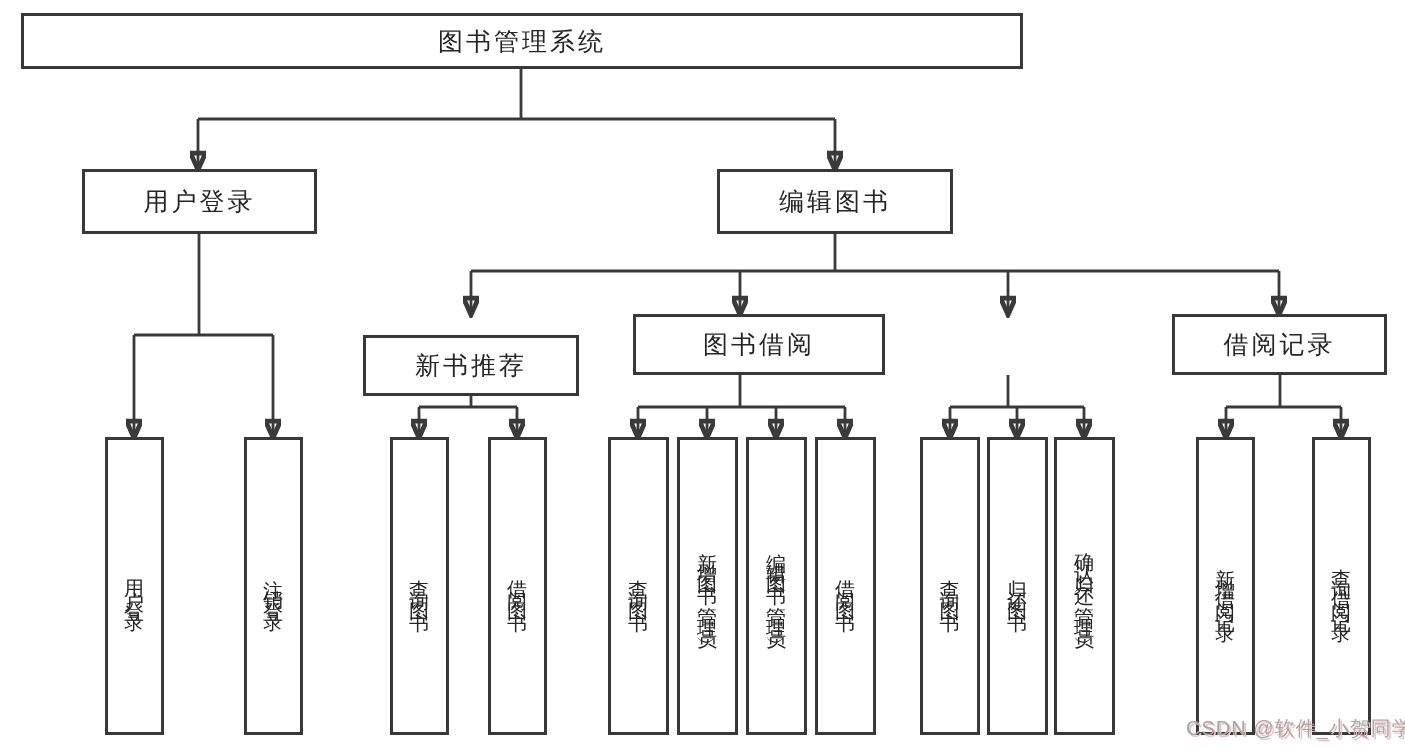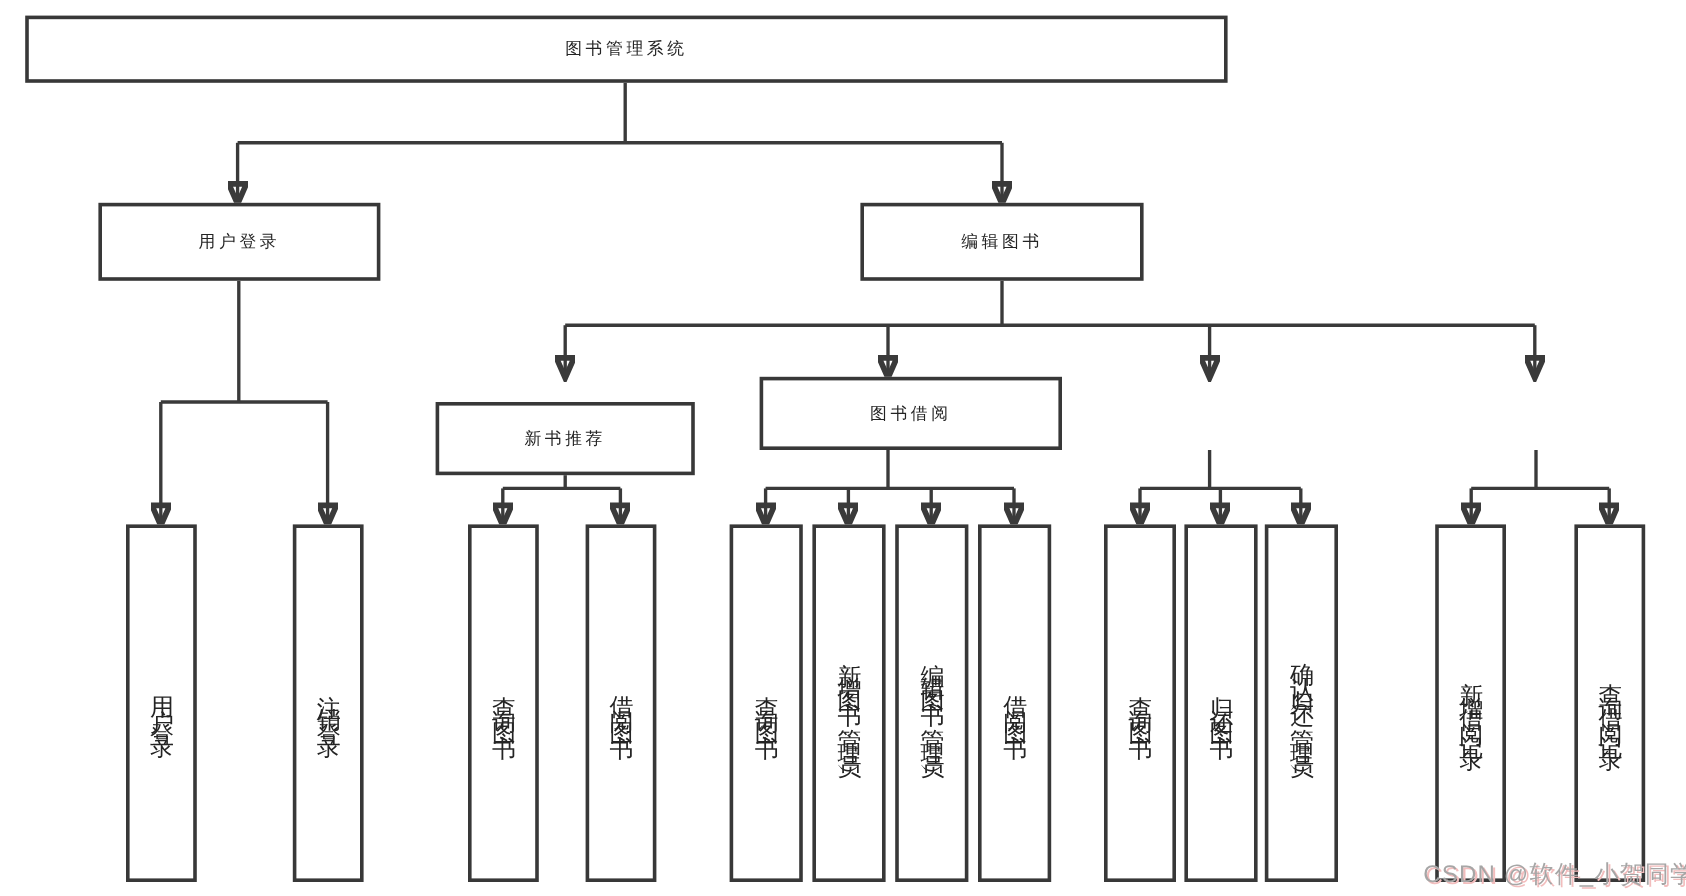--- a/index.html
+++ b/index.html
@@ -32,21 +32,21 @@
     position: absolute;
     box-sizing: border-box;
     border: 3px solid #383838;
     background: #ffffff;
     display: flex;
     align-items: center;
     justify-content: center;
     color: #242424;
   }
   .hbox {
-    font-size: 14px;
+    font-size: 25px;
     letter-spacing: 3px;
     white-space: nowrap;
   }
   .root-box   { left: 21px;  top: 13px;  width: 1002px; height: 56px; }
   .lvl2       { top: 169px; height: 65px; }
   .lvl3       { top: 314px; height: 61px; }
   .leaf       { top: 437px; height: 298px; }
   .vtext {
     writing-mode: vertical-rl;
     text-orientation: mixed;
@@ -145,20 +145,23 @@
   <div class="node hbox lvl2" style="left:717px; width:236px;">
     <span>编辑图书</span>
   </div>
 
   <div class="node hbox lvl3" style="left:363px; width:216px;margin-top:21px;">
     <span>新书推荐</span>
   </div>
   <div class="node hbox lvl3" style="left:633px; width:252px;">
     <span>图书借阅</span>
   </div>
+  <div class="node hbox lvl3" style="left:1172px; width:215px;">
+    <span>借阅记录</span>
+  </div>
 
   <div class="node leaf" style="left:105px; width:59px;">
     <span class="vtext">用户登录</span>
   </div>
   <div class="node leaf" style="left:244px; width:59px;">
     <span class="vtext">注销登录</span>
   </div>
 
   <div class="node leaf" style="left:390px; width:59px;">
     <span class="vtext">查询图书</span>

